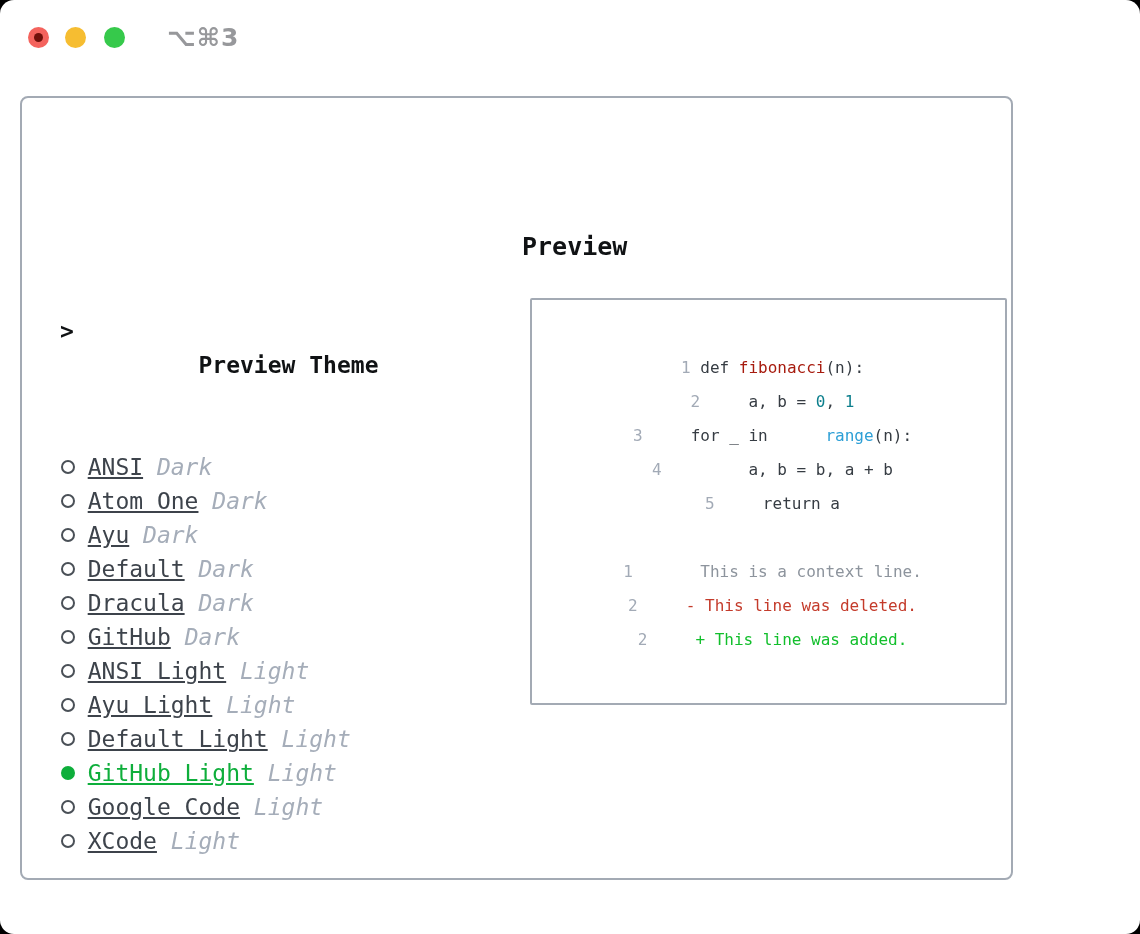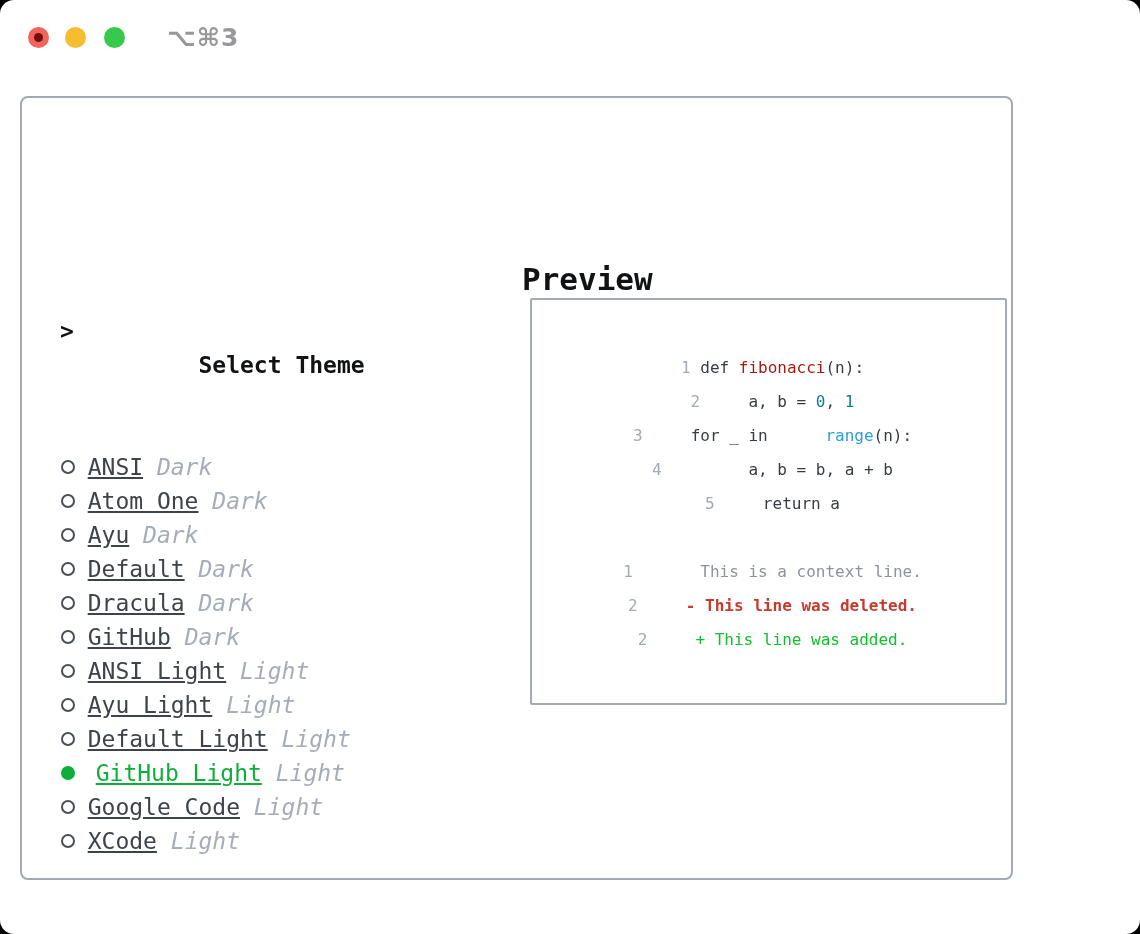--- a/index.html
+++ b/index.html
@@ -76,26 +76,26 @@
   .radio{
     position:absolute;left:1px;top:10px;width:14px;height:14px;
     border:2px solid var(--radio_outline);border-radius:50%;
   }
   .radio.selected{
     border-color:var(--accent_green);
     background:var(--accent_green);
   }
   .hdr{font-weight:bold;color:var(--header_text);}
   .theme-name{color:var(--item_text);text-decoration:underline;}
-  .row.selected .theme-name,.row.selected .opt-label{color:var(--accent_green);margin-left:8px;}
+  .row.selected .theme-name,.row.selected .opt-label{color:var(--accent_green);}
   .variant{color:var(--muted_gray);font-style:italic;}
   
   .preview-title{
-    position:absolute;left:500px;top:164px;
-    font-size:31px;line-height:34px;font-weight:bold;
+    position:absolute;left:500px;top:132px;
+    font-size:25px;line-height:34px;font-weight:bold;
     color:var(--header_text);
   }
   .preview-box{
     position:absolute;left:508px;top:200px;width:477px;height:407px;
     border:2px solid var(--border_gray);
     border-radius:2px;
     background:#fff;
     overflow:hidden;
   }
   .code{
@@ -105,40 +105,40 @@
     white-space:pre;
     text-align:center;
   }
   .code-line{height:34px;}
   .lineno{color:var(--lineno_gray);}
   .seg-code{color:var(--code_default);}
   .seg-function{color:var(--function_red);}
   .seg-number{color:var(--number_teal);}
   .seg-builtin{color:var(--builtin_blue);margin-left:48px;}
   .seg-context{color:var(--context_gray);}
-  .seg-deleted{color:var(--deleted_red);font-weight:bold;}
+  .seg-deleted{color:var(--deleted_red);}
   .seg-added{color:var(--added_green);}
 </style>
 </head>
 <body>
 
 <div class="window">
 
   <div class="titlebar">
     <div class="traffic close"></div>
     <div class="traffic min"></div>
     <div class="traffic zoom"></div>
     <div class="window-title">⌥⌘3</div>
   </div>
 
   <div class="panel">
 
     <div class="left-pane">
       <div class="row">
-        <span class="marker prompt-char">&gt;</span><span class="hdr">Select Theme</span>
+        <span class="marker prompt-char">&gt;</span><span class="hdr">Preview Theme</span>
       </div>
 
       <div id="theme-list"><div class="row"><span class="marker"><span class="radio"></span></span><span class="theme-name">ANSI</span><span class="variant"> Dark</span></div><div class="row"><span class="marker"><span class="radio"></span></span><span class="theme-name">Atom One</span><span class="variant"> Dark</span></div><div class="row"><span class="marker"><span class="radio"></span></span><span class="theme-name">Ayu</span><span class="variant"> Dark</span></div><div class="row"><span class="marker"><span class="radio"></span></span><span class="theme-name">Default</span><span class="variant"> Dark</span></div><div class="row"><span class="marker"><span class="radio"></span></span><span class="theme-name">Dracula</span><span class="variant"> Dark</span></div><div class="row"><span class="marker"><span class="radio"></span></span><span class="theme-name">GitHub</span><span class="variant"> Dark</span></div><div class="row"><span class="marker"><span class="radio"></span></span><span class="theme-name">ANSI Light</span><span class="variant"> Light</span></div><div class="row"><span class="marker"><span class="radio"></span></span><span class="theme-name">Ayu Light</span><span class="variant"> Light</span></div><div class="row"><span class="marker"><span class="radio"></span></span><span class="theme-name">Default Light</span><span class="variant"> Light</span></div><div class="row selected"><span class="marker"><span class="radio selected"></span></span><span class="theme-name">GitHub Light</span><span class="variant"> Light</span></div><div class="row"><span class="marker"><span class="radio"></span></span><span class="theme-name">Google Code</span><span class="variant"> Light</span></div><div class="row"><span class="marker"><span class="radio"></span></span><span class="theme-name">XCode</span><span class="variant"> Light</span></div></div>
 
       
 
       
 
       
 

